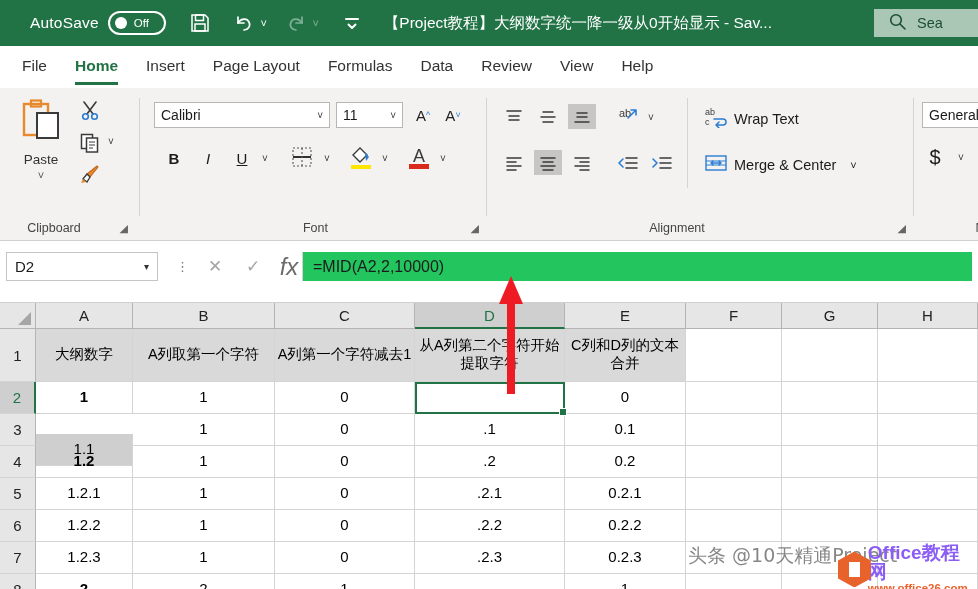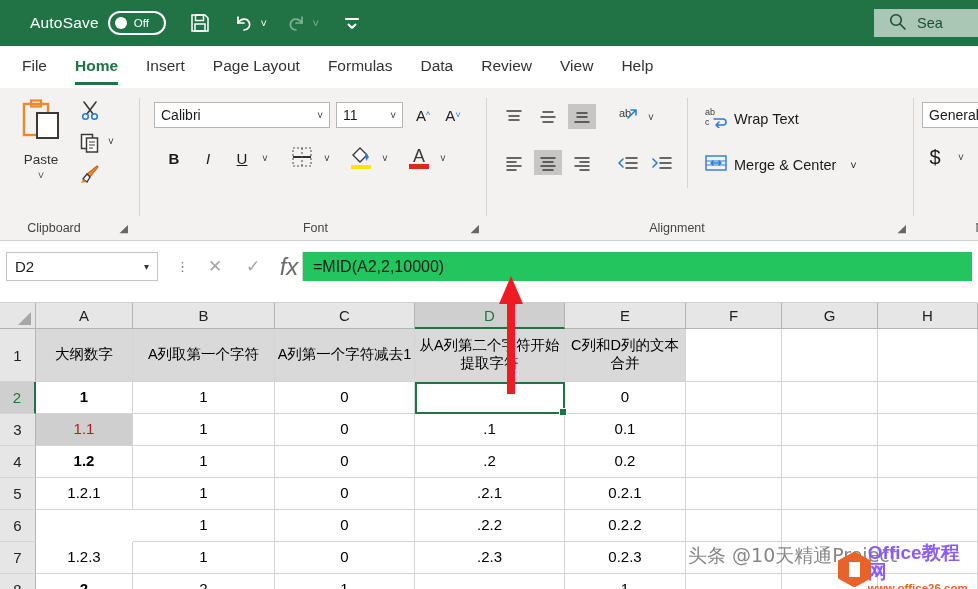--- a/index.html
+++ b/index.html
@@ -183,21 +183,21 @@
   }
   .rowhdr.sel { background: #cfcfcf; color: #217346; border-right: 2px solid #217346; }
   .cell {
     position: absolute; border-right: 1px solid #d4d4d4; border-bottom: 1px solid #d4d4d4;
     display: flex; align-items: center; justify-content: center;
     font-size: 15px; color: #000; overflow: hidden; text-align: center;
     line-height: 1.22;
   }
   .cell.hdrcell { background: #d9d9d9; font-size: 14.5px; padding: 0 2px; }
   .cell.bold { font-weight: bold; }
-  .cell.redtext { color: #b91c1c; background: #cfcfcf; }
+  .cell.redtext { color: #000000; background: #cfcfcf; margin-top: 20px; }
   .selbox {
     position: absolute; border: 2px solid #217346; pointer-events: none;
   }
   .selbox::after {
     content: ""; position: absolute; right: -4px; bottom: -4px;
     width: 6px; height: 6px; background: #217346; border: 1px solid #fff;
   }
 
   
   .arrow { position: absolute; left: 498px; top: 276px; width: 26px; height: 118px; pointer-events: none; }
@@ -252,20 +252,21 @@
         <path d="M17 5v6h-6" fill="none" stroke="#fff" stroke-width="1.7" stroke-linecap="round" stroke-linejoin="round"></path>
       </svg>
   </div>
   <span class="caret dim">˅</span>
   <div class="qat-btn" style="margin-left:10px">
     <svg width="20" height="20" viewBox="0 0 20 20">
         <path d="M4 6h12M6.5 11.5L10 15l3.5-3.5" fill="none" stroke="#fff" stroke-width="2" stroke-linecap="round" stroke-linejoin="round"></path>
       </svg>
   </div>
 
+  <span class="doc-title">【Project教程】大纲数字统一降一级从0开始显示  -  Sav...</span>
 
   <div class="searchbox">
     <span class="mag">
       <svg width="19" height="19" viewBox="0 0 19 19">
           <circle cx="8" cy="8" r="5.3" fill="none" stroke="#1d4d32" stroke-width="1.6"></circle>
           <path d="M12 12l5 5" stroke="#1d4d32" stroke-width="1.6" stroke-linecap="round"></path>
         </svg>
     </span>
     <span class="ph">Sea</span>
   </div>
@@ -537,20 +538,21 @@
 
   <div class="cell" style="left:36px;  top:175px; width:97px;  height:32px;">1.2.1</div>
   <div class="cell" style="left:133px; top:175px; width:142px; height:32px;">1</div>
   <div class="cell" style="left:275px; top:175px; width:140px; height:32px;">0</div>
   <div class="cell" style="left:415px; top:175px; width:150px; height:32px;">.2.1</div>
   <div class="cell" style="left:565px; top:175px; width:121px; height:32px;">0.2.1</div>
   <div class="cell" style="left:686px; top:175px; width:96px;  height:32px;"></div>
   <div class="cell" style="left:782px; top:175px; width:96px;  height:32px;"></div>
   <div class="cell" style="left:878px; top:175px; width:100px; height:32px;"></div>
 
+  <div class="cell" style="left:36px;  top:207px; width:97px;  height:32px;">1.2.2</div>
   <div class="cell" style="left:133px; top:207px; width:142px; height:32px;">1</div>
   <div class="cell" style="left:275px; top:207px; width:140px; height:32px;">0</div>
   <div class="cell" style="left:415px; top:207px; width:150px; height:32px;">.2.2</div>
   <div class="cell" style="left:565px; top:207px; width:121px; height:32px;">0.2.2</div>
   <div class="cell" style="left:686px; top:207px; width:96px;  height:32px;"></div>
   <div class="cell" style="left:782px; top:207px; width:96px;  height:32px;"></div>
   <div class="cell" style="left:878px; top:207px; width:100px; height:32px;"></div>
 
   <div class="cell" style="left:36px;  top:239px; width:97px;  height:32px;">1.2.3</div>
   <div class="cell" style="left:133px; top:239px; width:142px; height:32px;">1</div>

